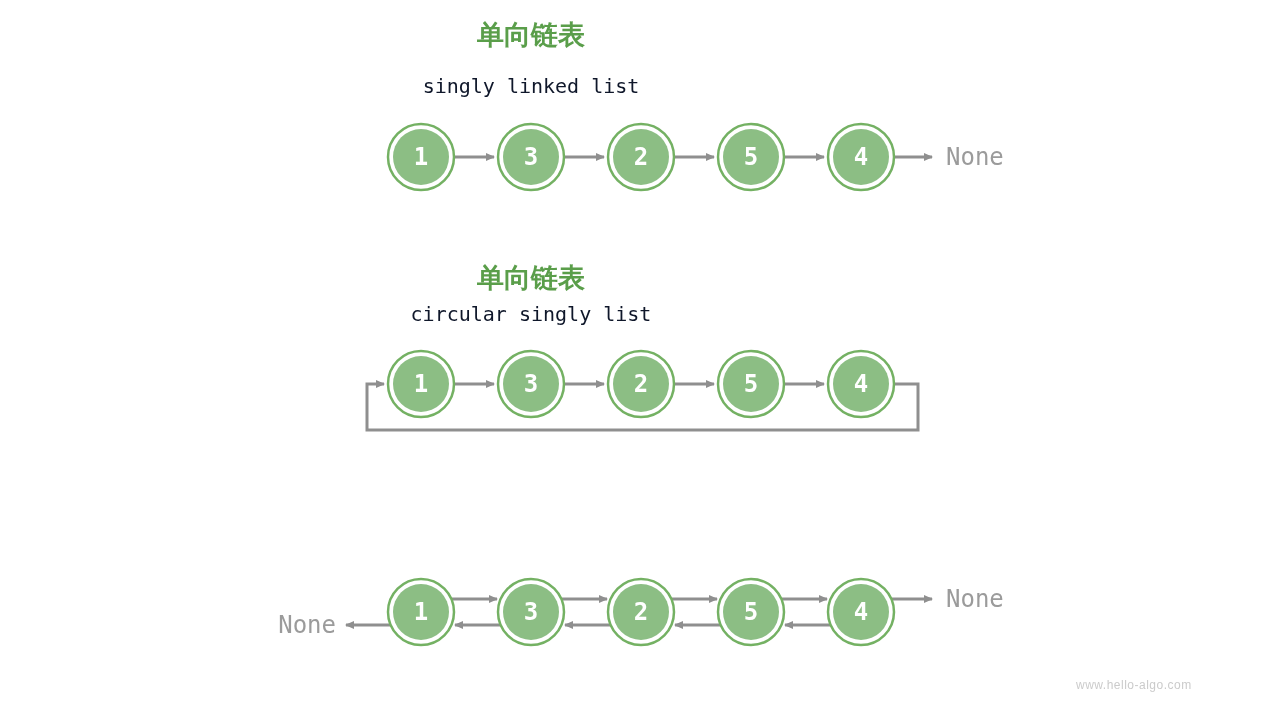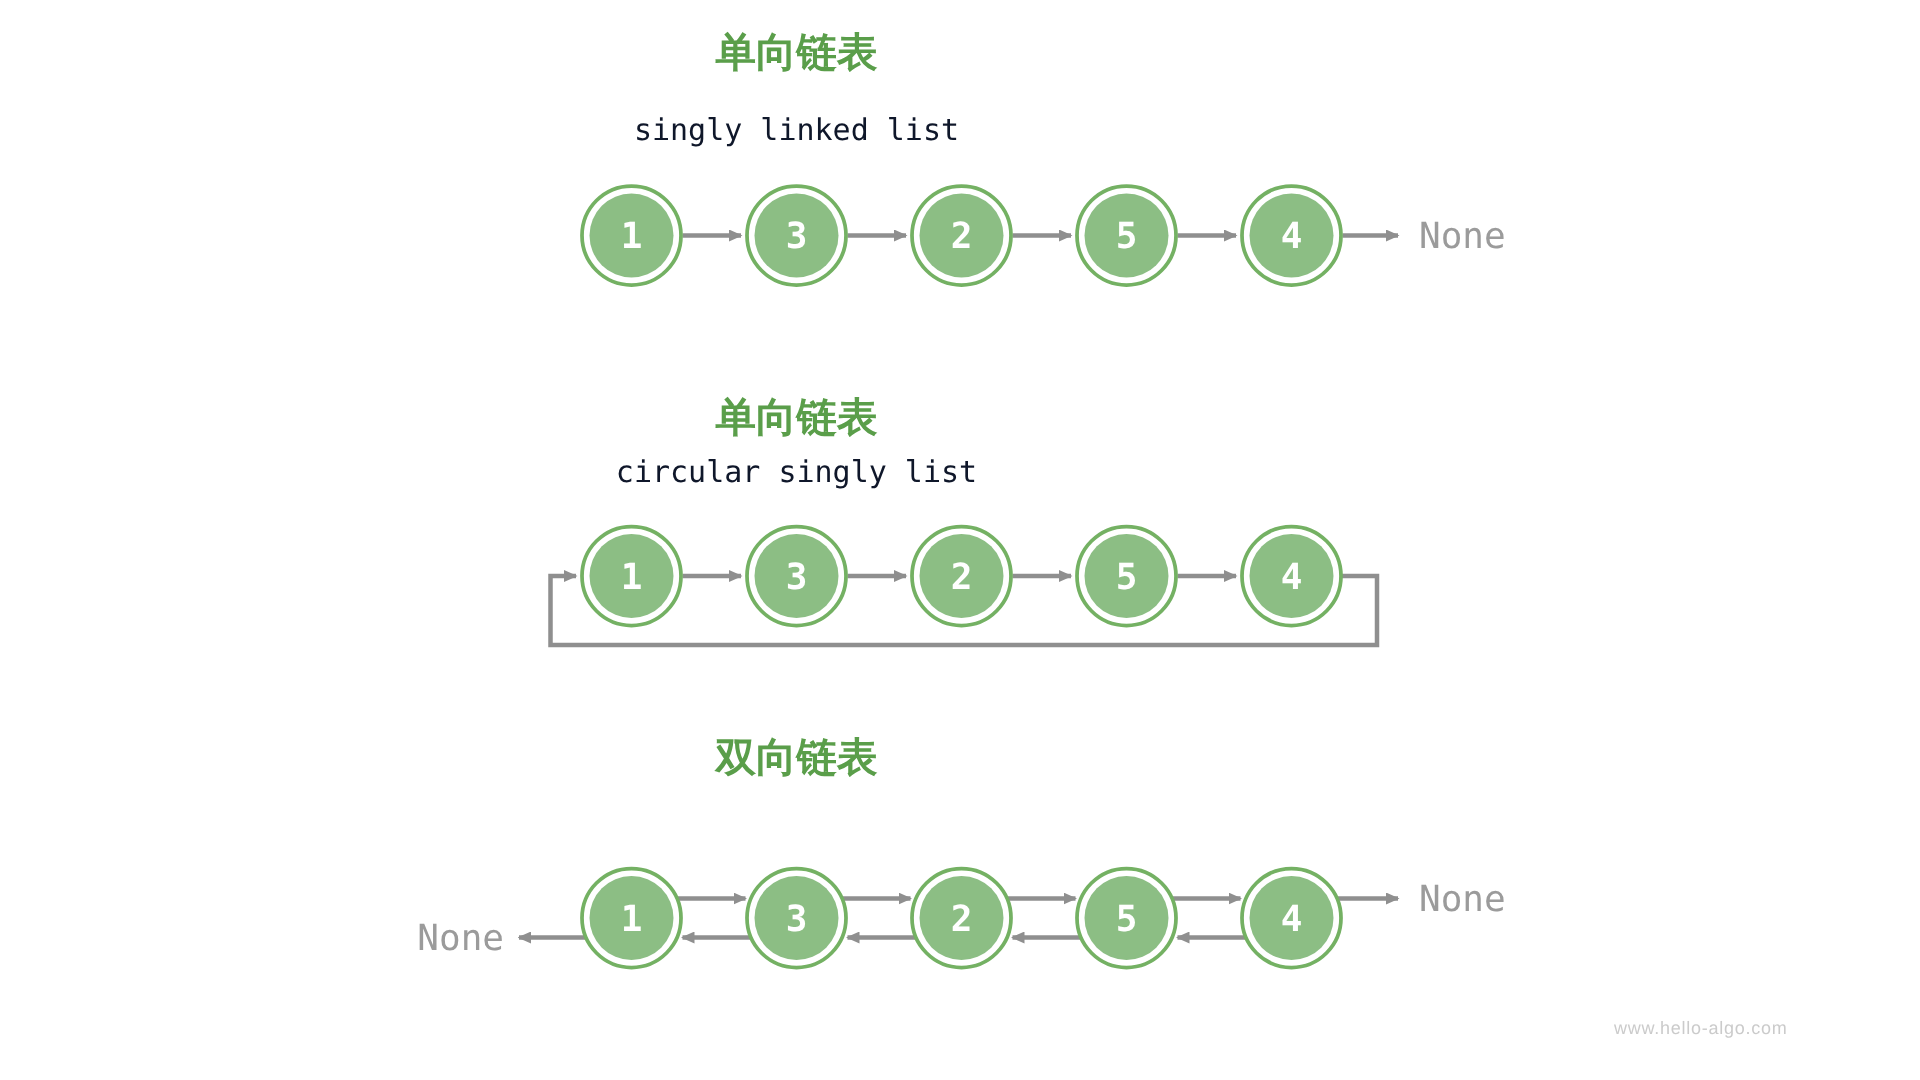--- a/index.html
+++ b/index.html
@@ -74,21 +74,20 @@
 <body>
 
 <div id="canvas">
 
   <h2 class="section-title" id="title-1">单向链表</h2>
   <div class="section-subtitle" id="subtitle-1">singly linked list</div>
 
   <h2 class="section-title" id="title-2">单向链表</h2>
   <div class="section-subtitle" id="subtitle-2">circular singly list</div>
 
-  <h2 class="section-title" id="title-3">双向链表</h2>
 
   <svg id="diagram-svg" width="1280" height="720" viewBox="0 0 1280 720">
     <defs>
       <marker id="arrowhead" markerWidth="9" markerHeight="8" refX="8" refY="4" orient="auto" markerUnits="userSpaceOnUse">
         <path d="M0,0 L9,4 L0,8 Z" fill="#8F8F8F"></path>
       </marker>
     </defs>
     <g id="rows">
         <g>
           <line x1="455" y1="157" x2="494" y2="157" stroke="#8F8F8F" stroke-width="3" marker-end="url(#arrowhead)"></line>

